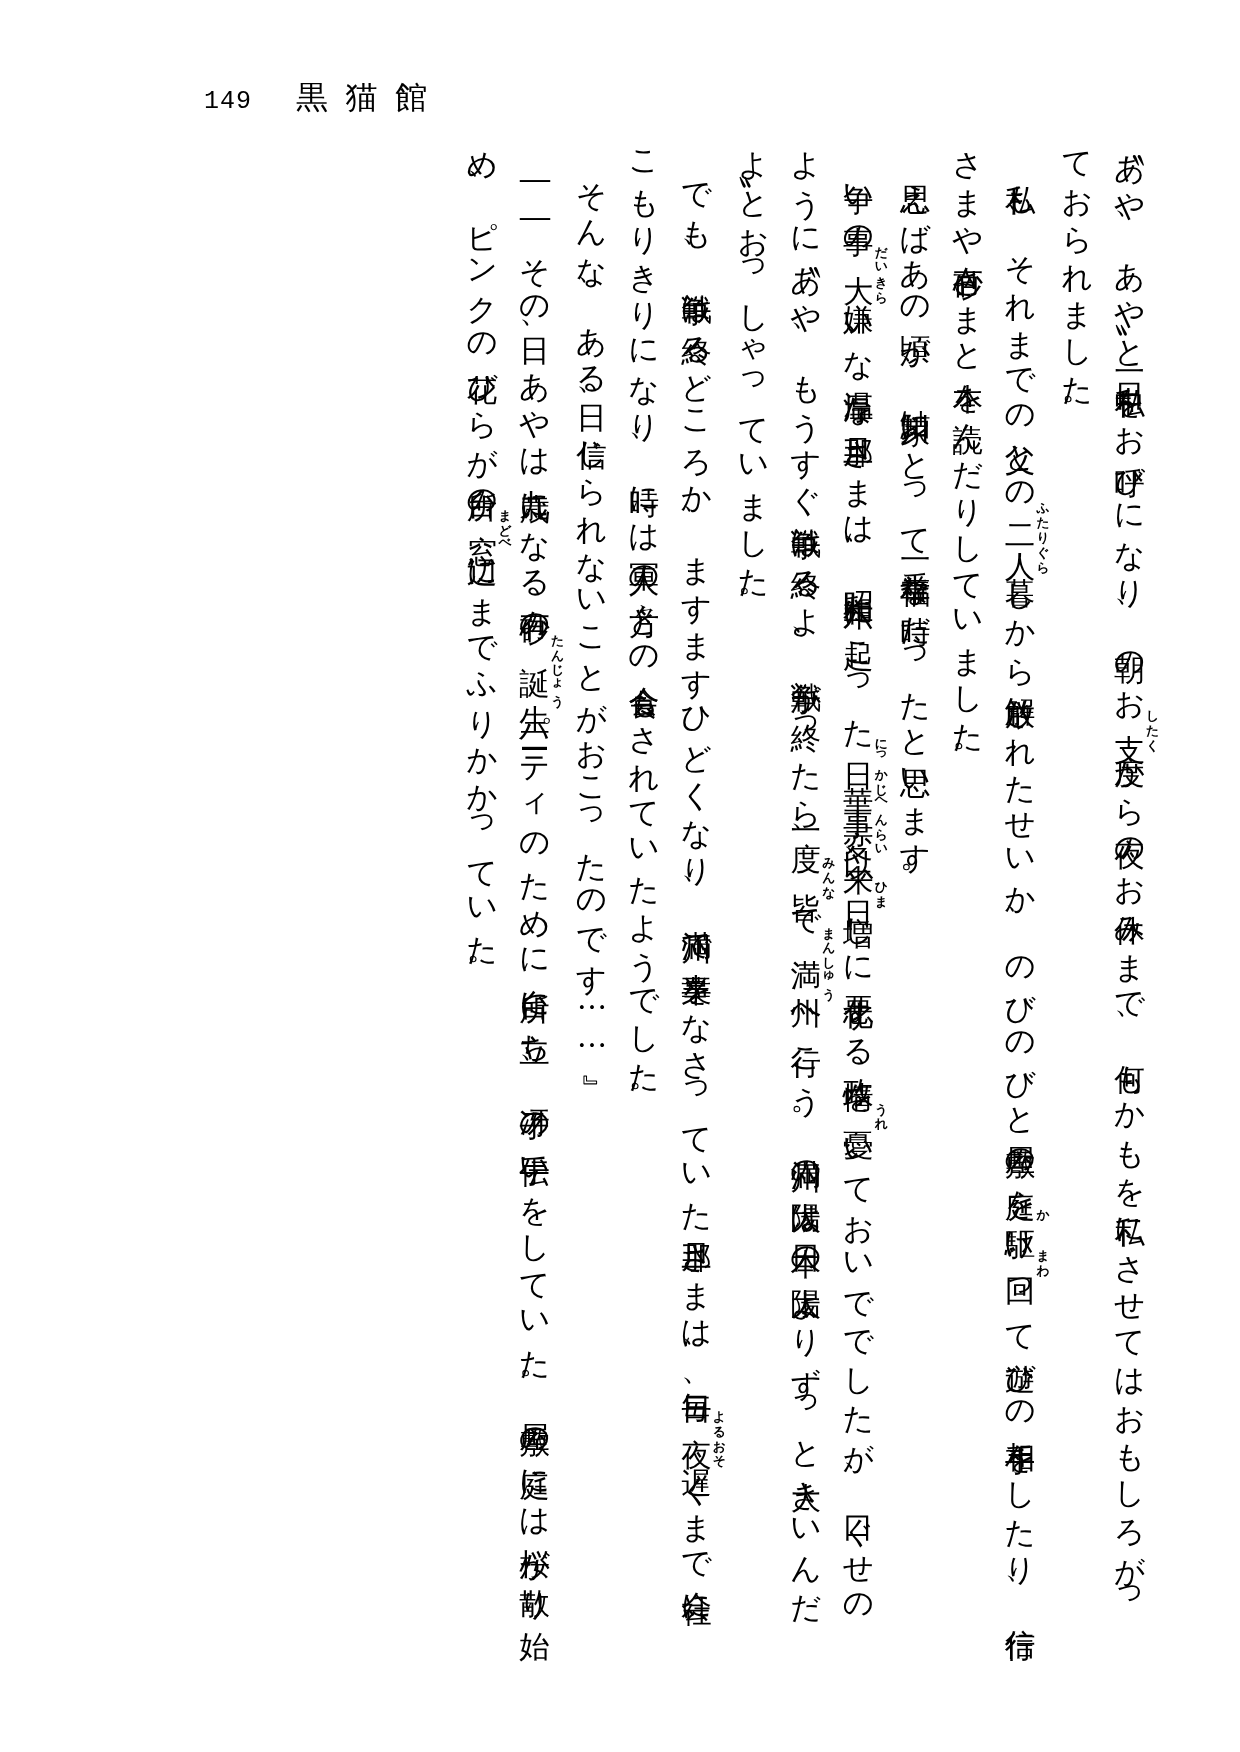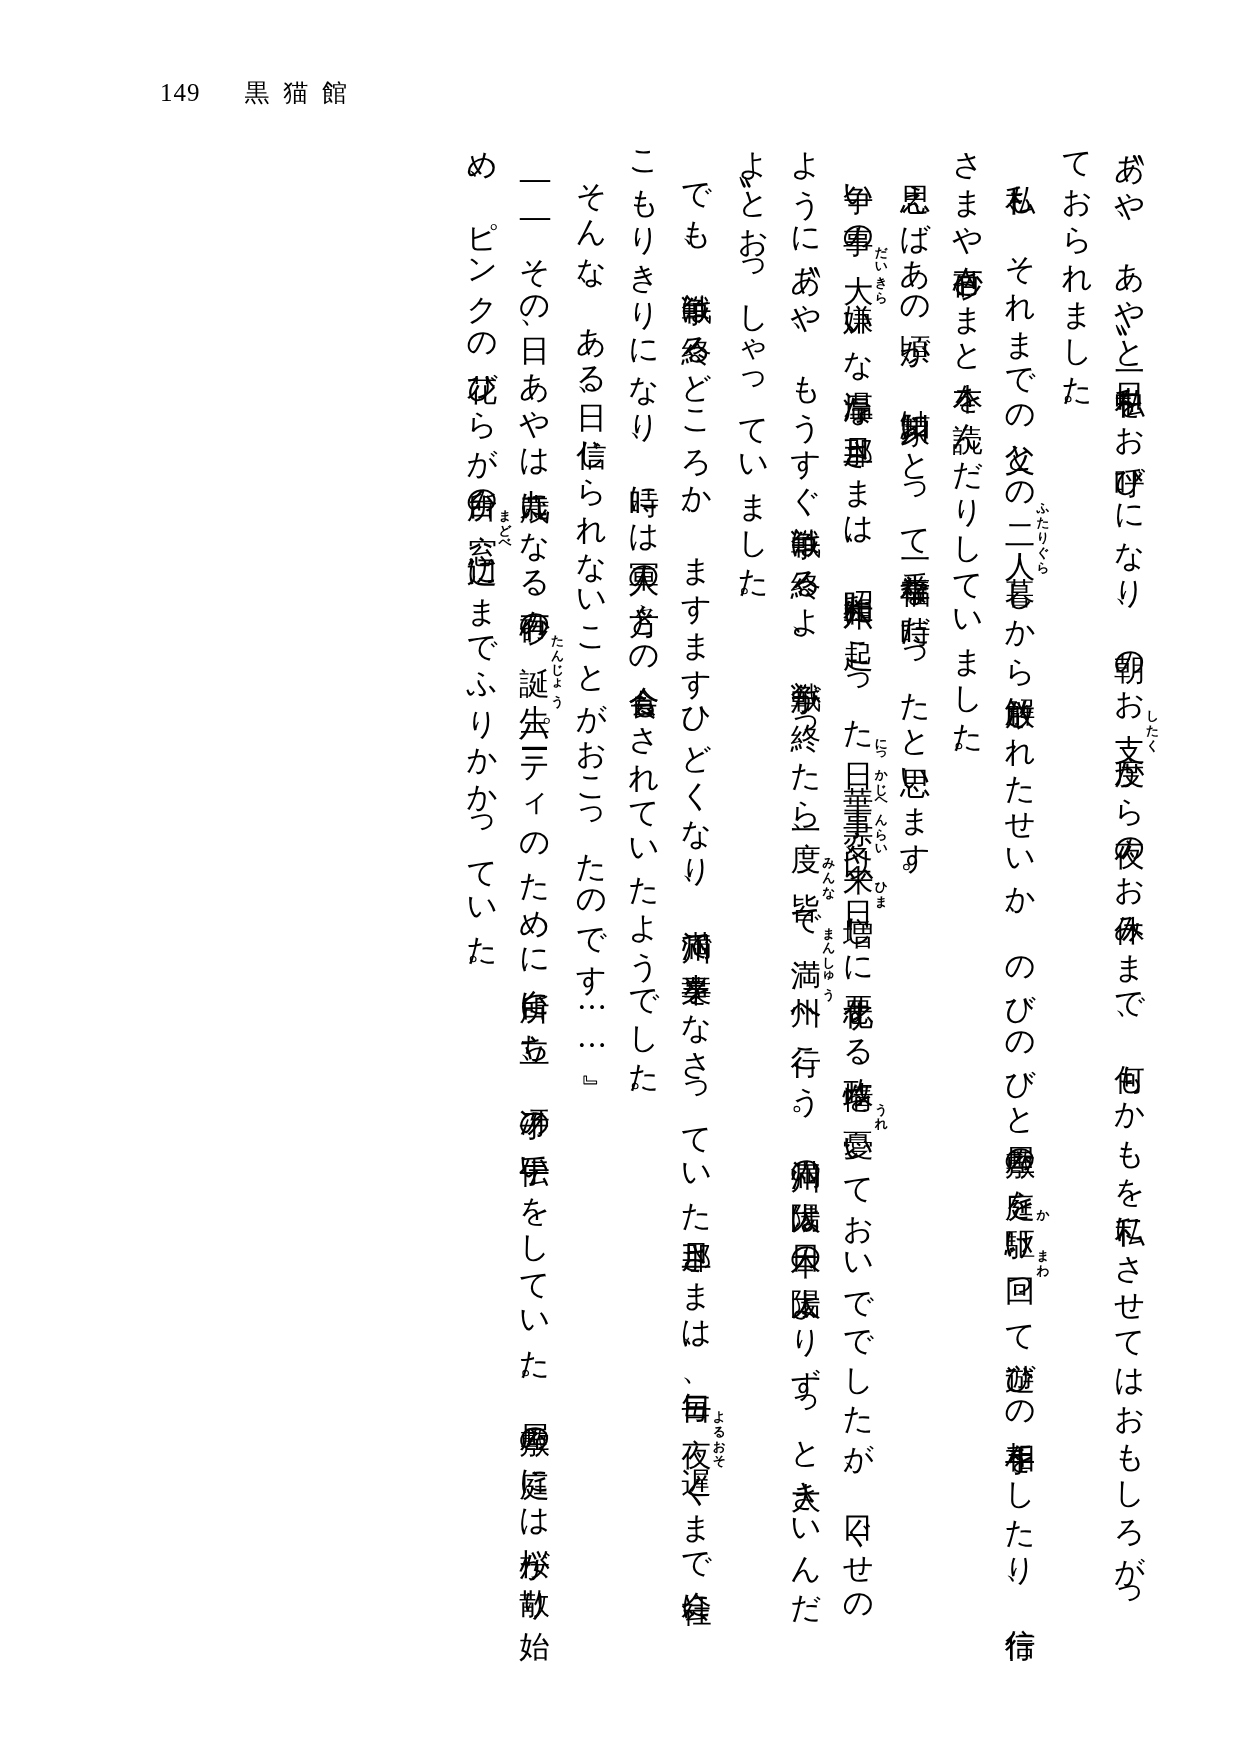--- a/index.html
+++ b/index.html
@@ -26,25 +26,26 @@
     position: absolute;
     top: 76px;
     left: 160px;
     display: flex;
     align-items: baseline;
     gap: 44px;
     font-size: 25px;
     letter-spacing: 0.04em;
   }
   .header .folio {
-    font-family: Liberation Serif, serif;
+    font-family: Liberation Mono, monospace;
     font-size: 25px;
+    margin-left: 44px;
   }
   .header .booktitle {
-    font-size: 25px;
+    font-size: 32px;
     letter-spacing: 0.55em;
   }
 
   
   .body-area {
     position: absolute;
     top: 130px;
     left: 96px;
     right: 80px;
     height: 1500px;

